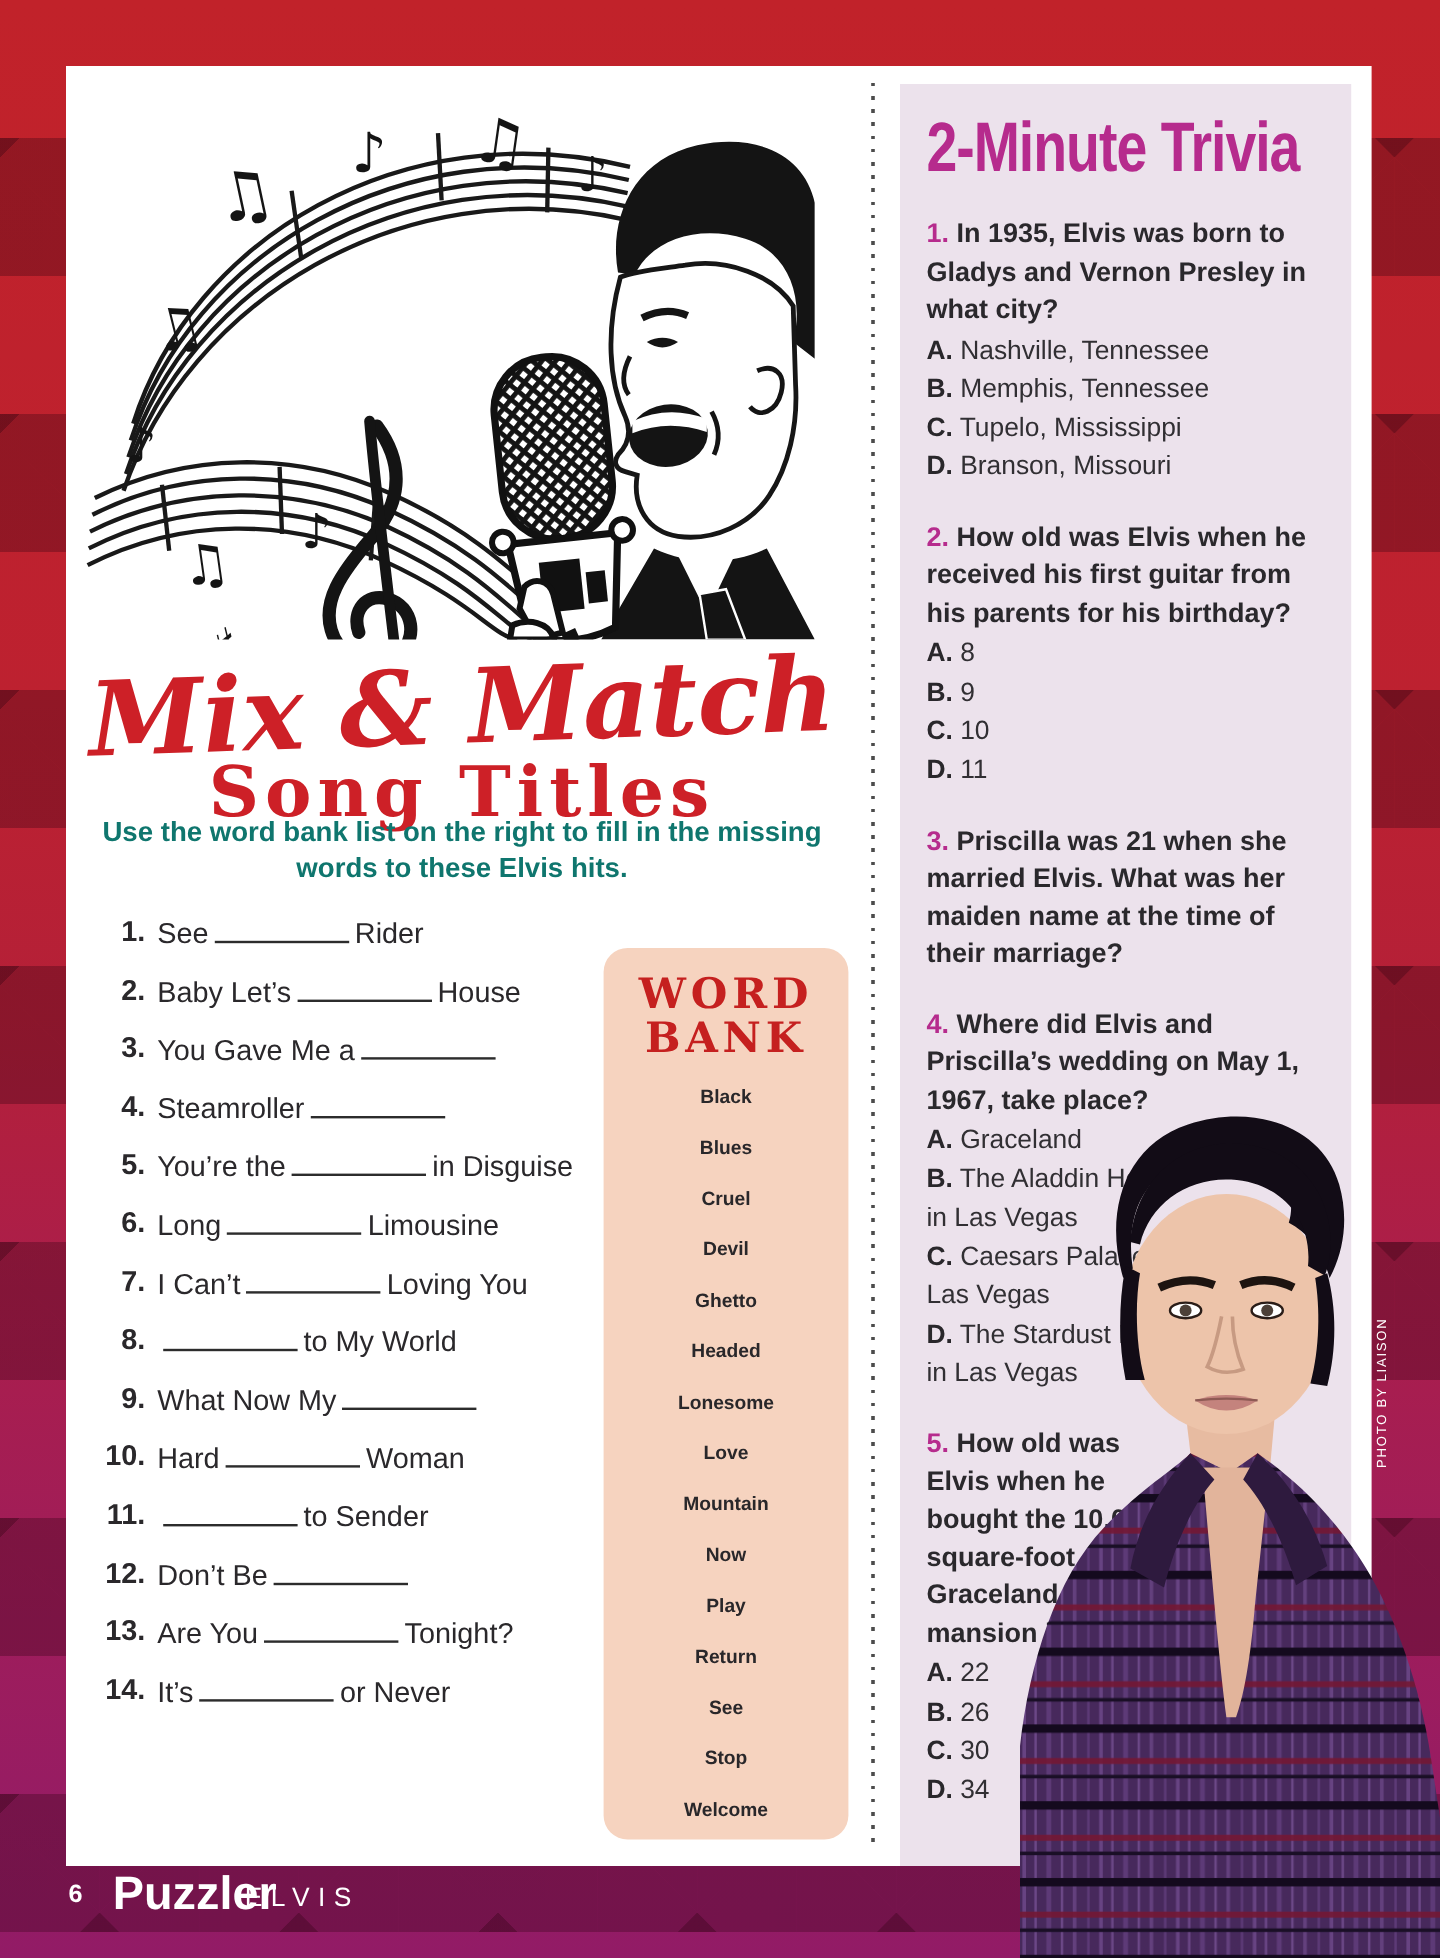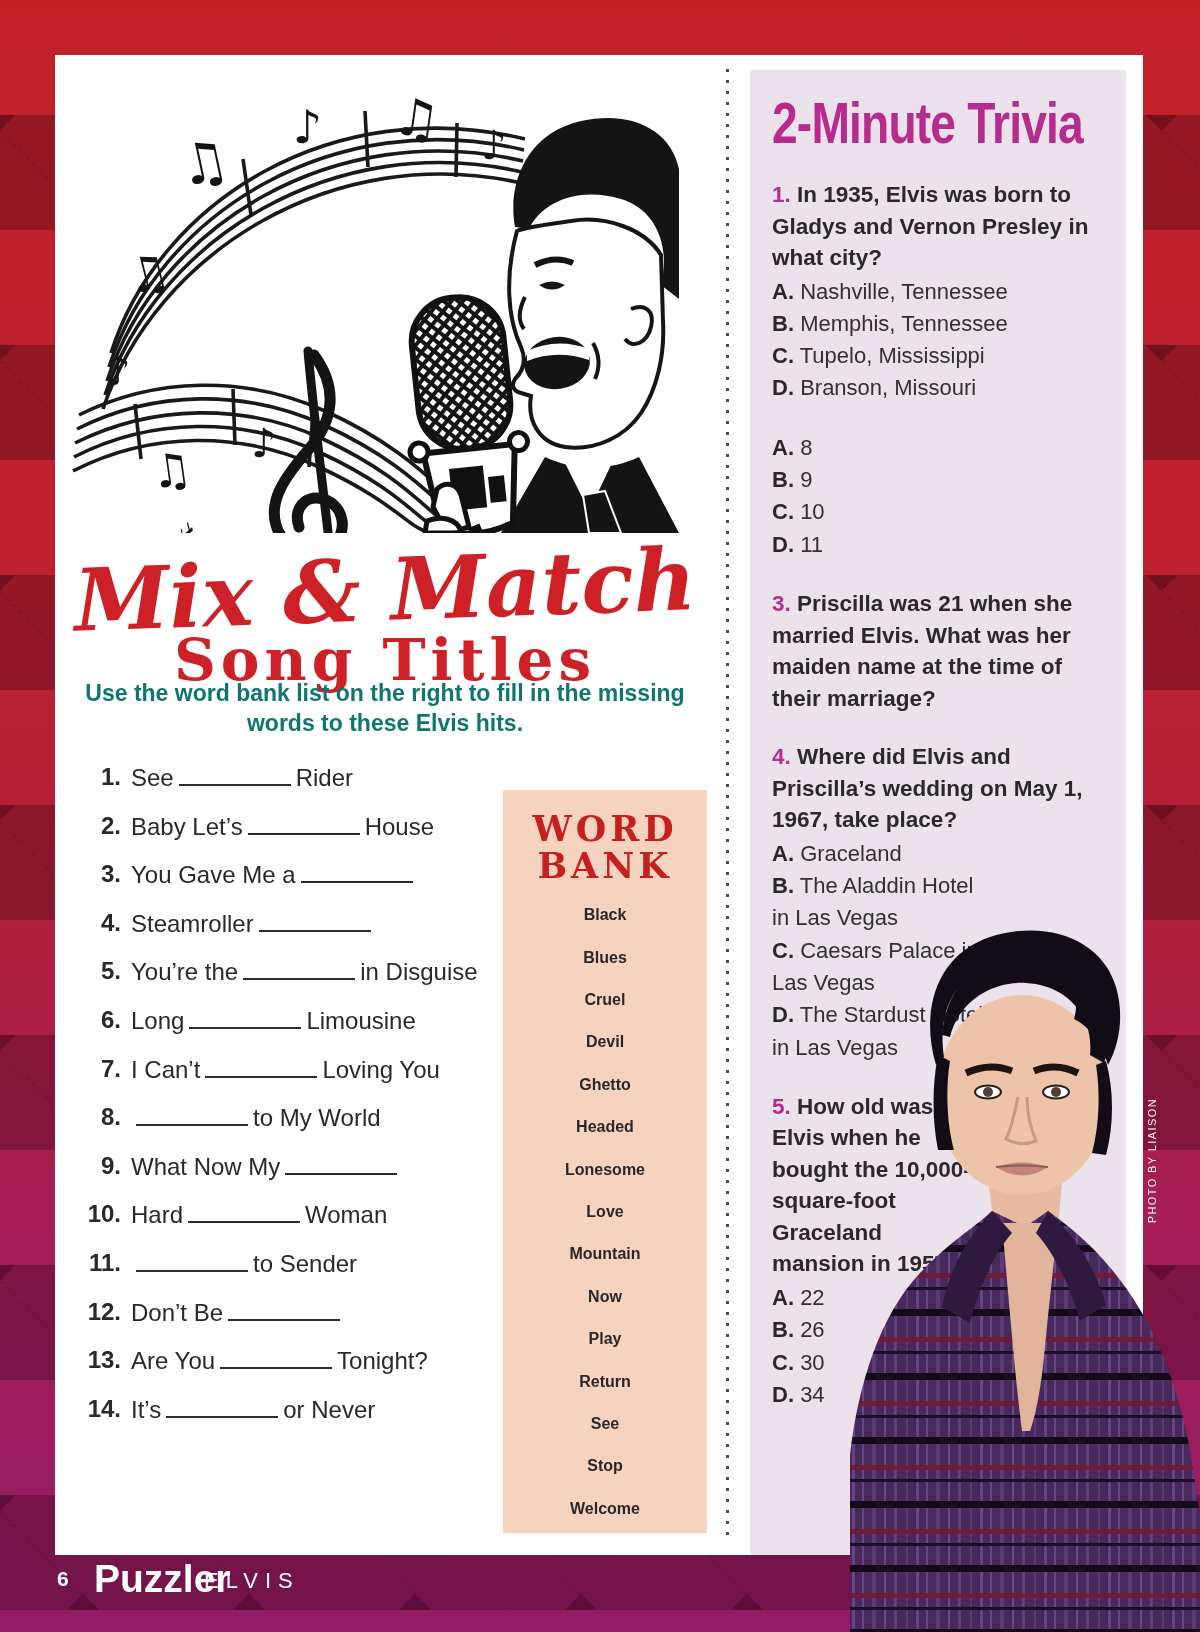--- a/index.html
+++ b/index.html
@@ -29,21 +29,21 @@
     letter-spacing:5px;color:#cd2027;}
   .instructions{position:absolute;left:30px;top:624px;width:600px;text-align:center;
     font-weight:bold;font-size:23px;line-height:1.3;color:#0f766e;}
   
   .songs{position:absolute;left:16px;top:708px;width:450px;}
   .song{display:flex;align-items:flex-start;height:48.6px;font-size:24px;color:#2a282b;white-space:nowrap;}
   .song .num{flex:none;width:50px;text-align:right;padding-right:10px;font-weight:bold;}
   .blank{display:inline-block;width:112px;height:21px;border-bottom:2.5px solid #2c2c2c;margin:0 5px;}
   
   .bank{position:absolute;left:448px;top:735px;width:204px;height:743px;background:#f6d3bf;
-    text-align:center;box-sizing:border-box;padding-top:20px;}
+    text-align:center;box-sizing:border-box;padding-top:20px;border-radius:20px;}
   .bank .bh{font-family:"DejaVu Serif",serif;font-weight:bold;font-size:35px;line-height:1.06;
     letter-spacing:4px;color:#c5201f;}
   .bank .words{margin-top:10px;}
   .bank .word{font-weight:bold;font-size:16px;line-height:42.4px;color:#29272a;}
   
   .divider{position:absolute;left:671px;top:14px;width:3px;height:1472px;
     background:repeating-linear-gradient(180deg,#4b4b4b 0 3px,transparent 3px 11px);}
   
   .trivia{position:absolute;left:695px;top:15px;width:376px;height:1485px;background:#ece2ec;
     box-sizing:border-box;padding:16px 22px 20px 22px;}
@@ -247,20 +247,21 @@
         <div class="q q1">
           <p class="qtext"><span class="qnum">1.</span> <span>In 1935, Elvis was born to Gladys and Vernon Presley in what city?</span></p>
           <div class="opts">
             <div class="opt"><b>A.</b> <span>Nashville, Tennessee</span></div>
             <div class="opt"><b>B.</b> <span>Memphis, Tennessee</span></div>
             <div class="opt"><b>C.</b> <span>Tupelo, Mississippi</span></div>
             <div class="opt"><b>D.</b> <span>Branson, Missouri</span></div>
           </div>
         </div>
         <div class="q q2">
+          <p class="qtext"><span class="qnum">2.</span> <span>How old was Elvis when he received his first guitar from his parents for his birthday?</span></p>
           <div class="opts">
             <div class="opt"><b>A.</b> <span>8</span></div>
             <div class="opt"><b>B.</b> <span>9</span></div>
             <div class="opt"><b>C.</b> <span>10</span></div>
             <div class="opt"><b>D.</b> <span>11</span></div>
           </div>
         </div>
         <div class="q q3">
           <p class="qtext"><span class="qnum">3.</span> <span>Priscilla was 21 when she married Elvis. What was her maiden name at the time of their marriage?</span></p>
         </div>

